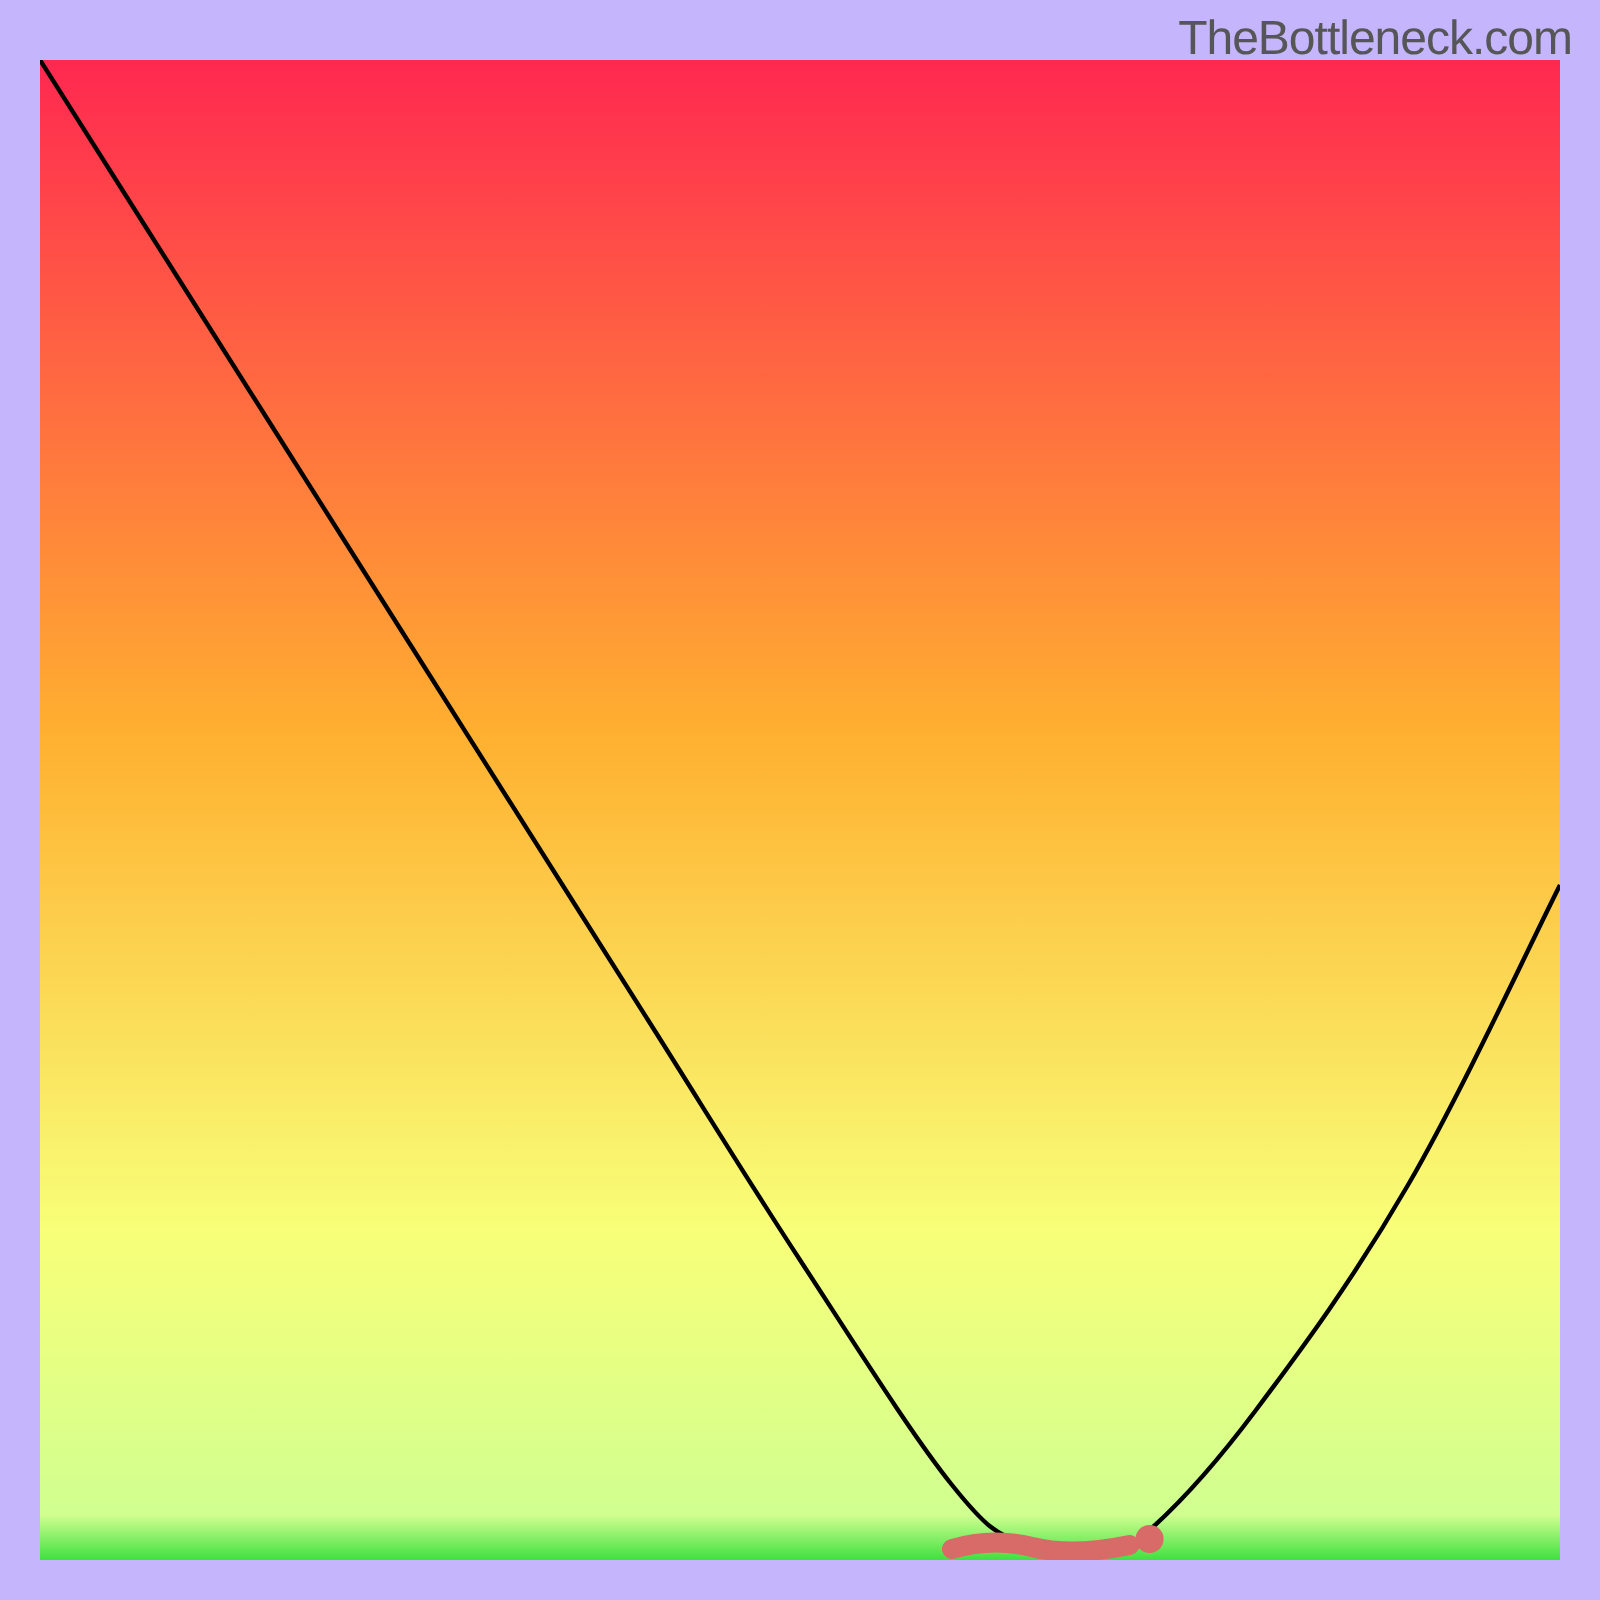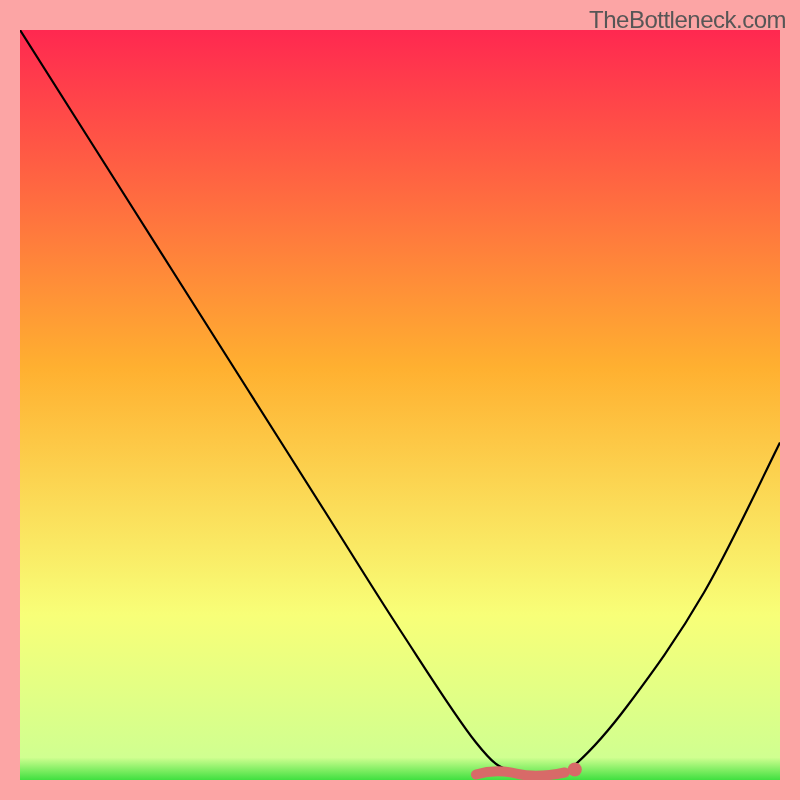--- a/index.html
+++ b/index.html
@@ -1,20 +1,20 @@
 <!DOCTYPE html>
 <html><head>
 <meta charset="utf-8">
 <style>
   * { margin: 0; padding: 0; box-sizing: border-box; }
   html, body { width: 800px; height: 800px; overflow: hidden; background: #000; }
   .container {
     width: 800px;
     height: 800px;
-    background: #fca5a5;
+    background: #c4b5fd;
     position: relative;
   }
   .watermark {
     position: absolute;
     top: 6px;
     right: 14px;
     font-family: Arial, Helvetica, sans-serif;
     font-size: 24px;
     color: #565656;
     letter-spacing: -0.5px;

